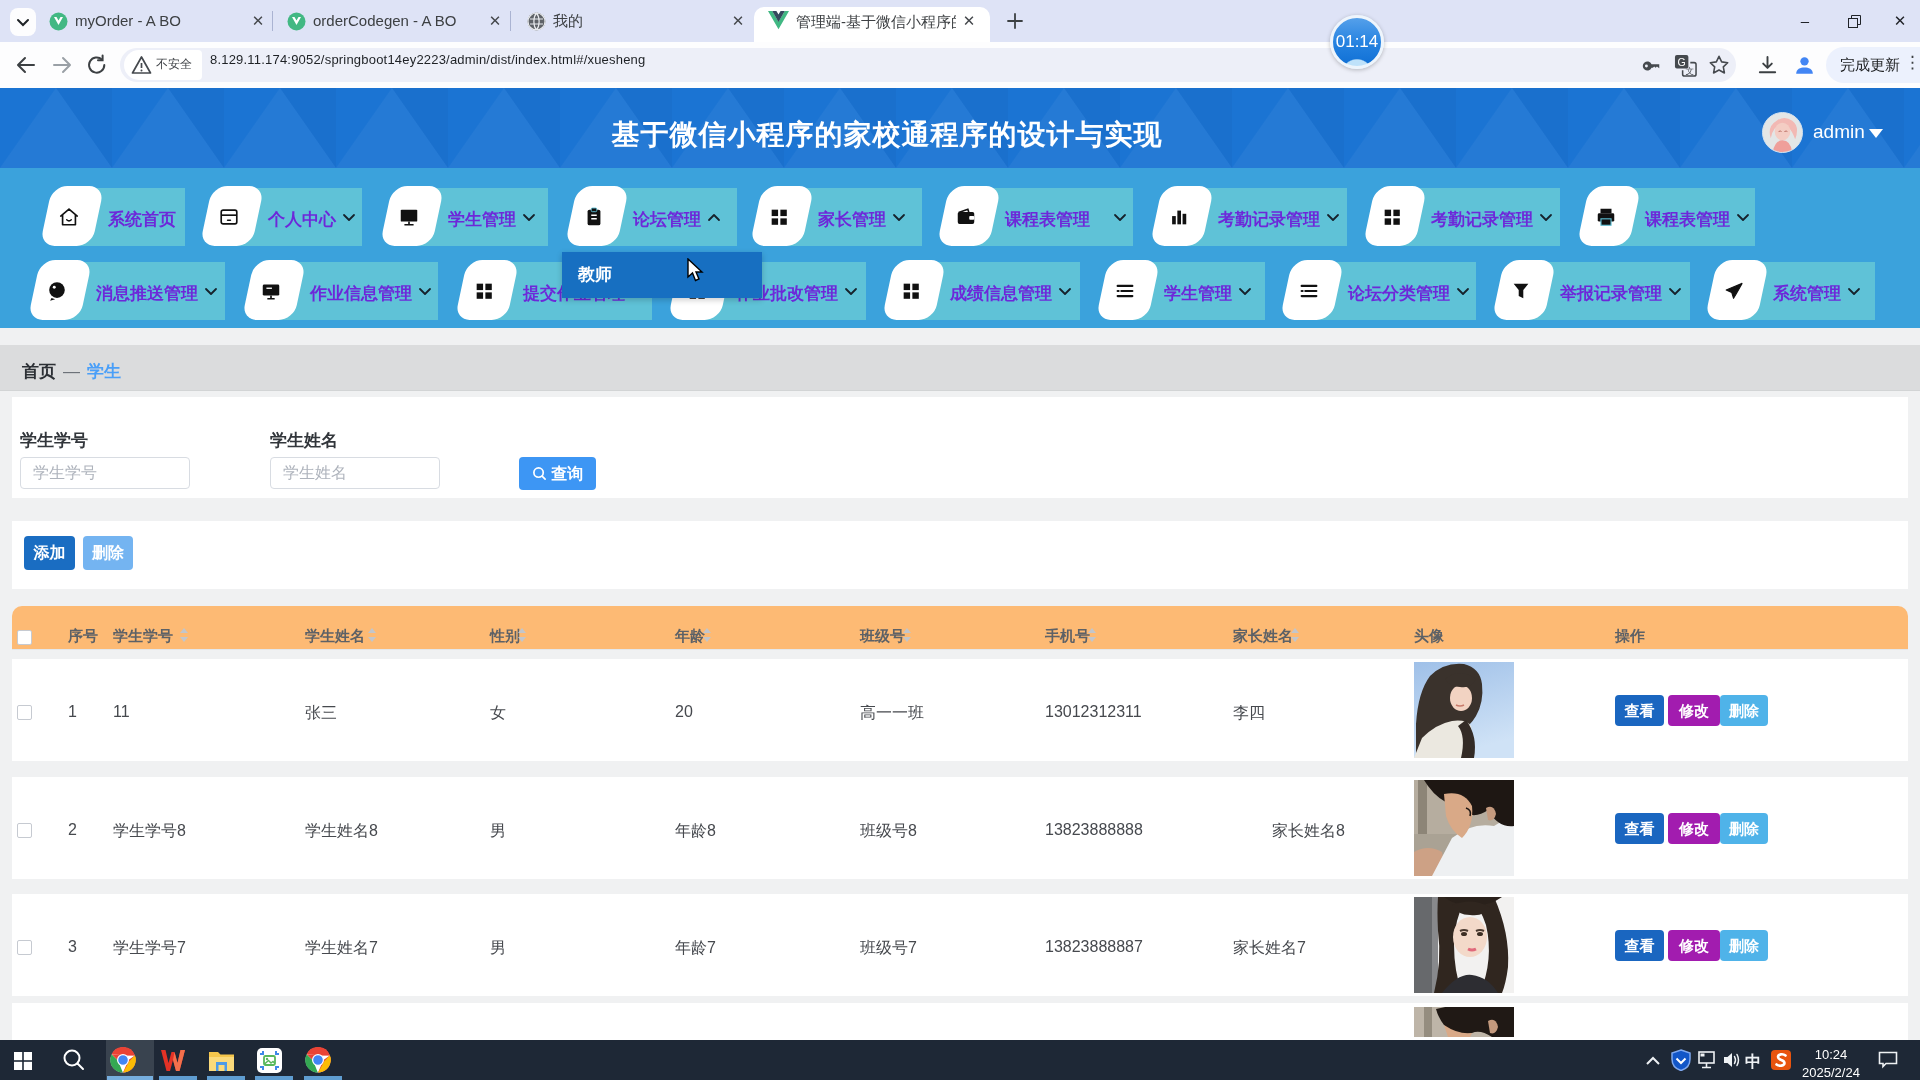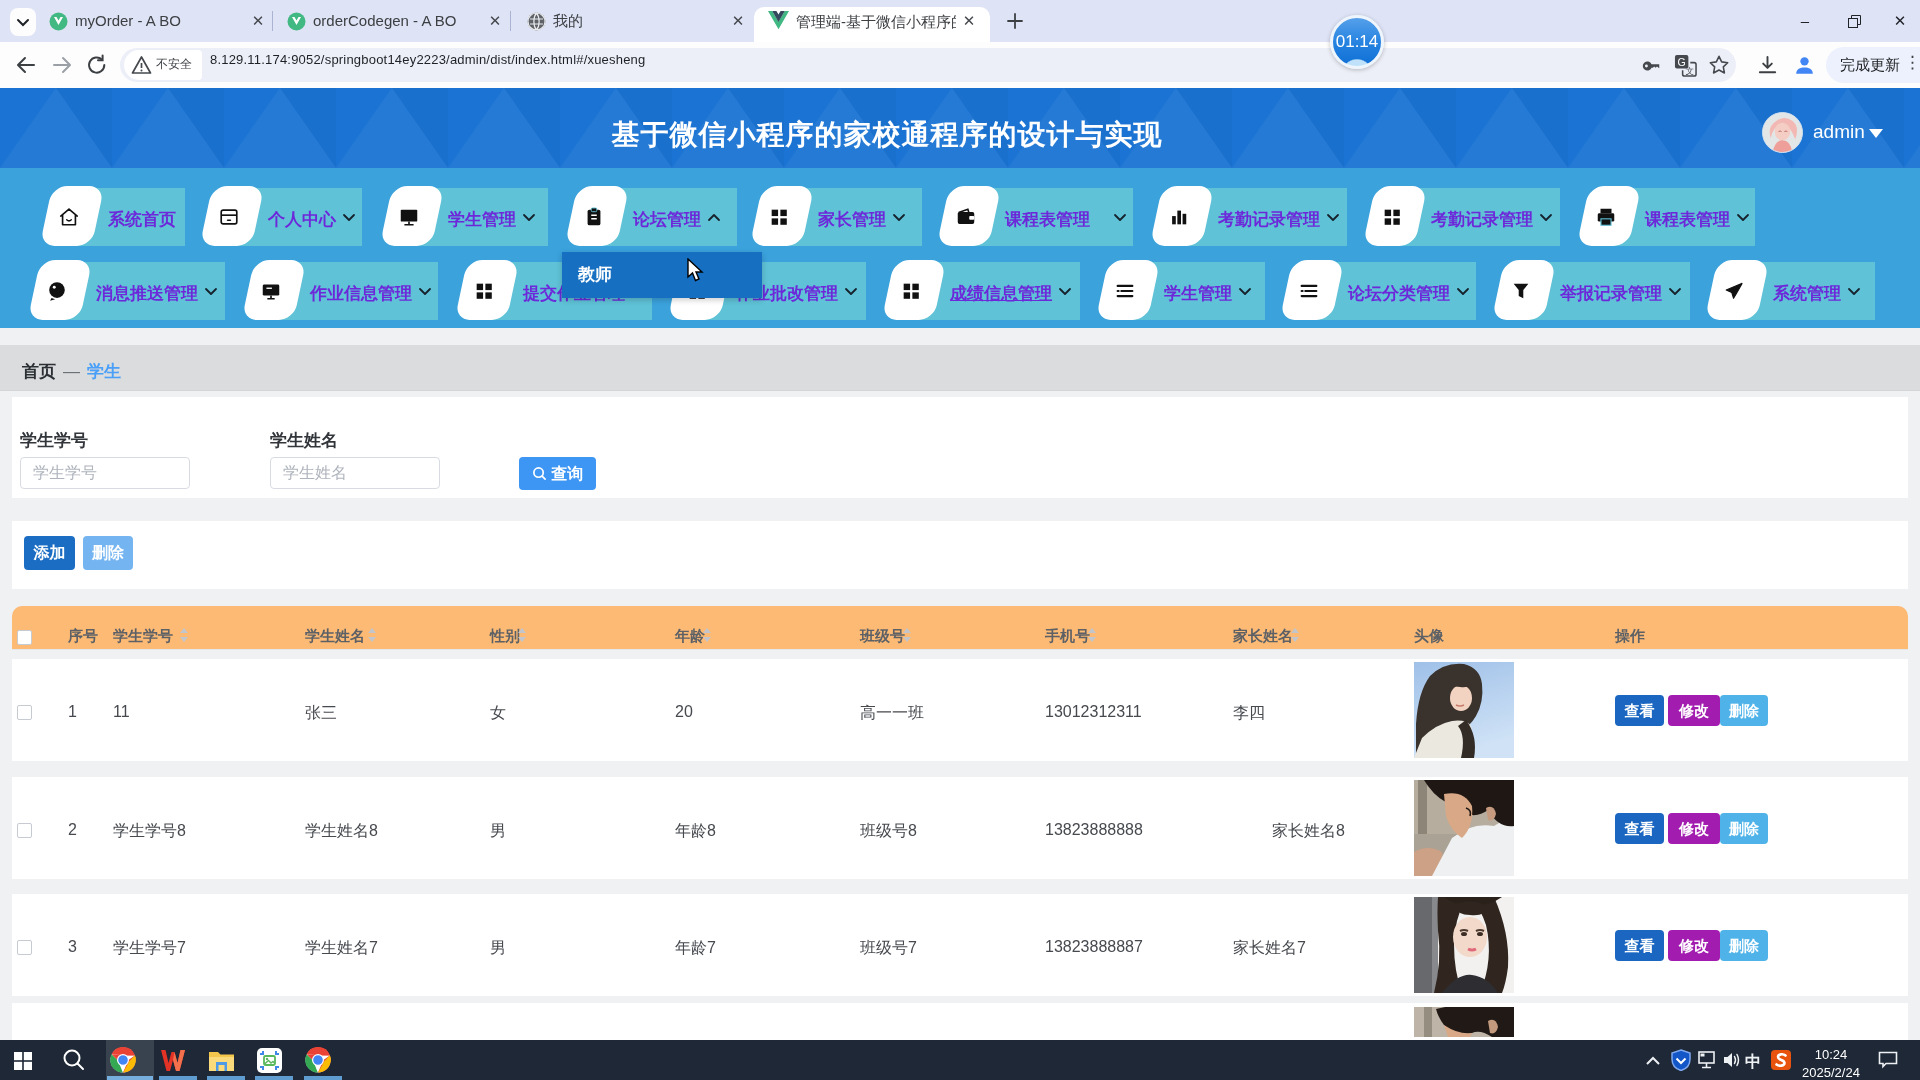--- a/index.html
+++ b/index.html
@@ -367,21 +367,21 @@
 <div class="mtile" style="left:904px;top:262px;width:176px;"></div>
 <div class="mchip" style="left:888px;top:260px;"></div>
 <div class="abs" style="left:0;top:0;">
     <svg class="micon" viewBox="0 0 24 24" style="position:absolute;left:900px;top:280px;">
       <rect x="4" y="4" width="7" height="7" fill="#111"></rect>
       <rect x="13.5" y="4" width="7" height="7" fill="#111"></rect>
       <rect x="4" y="13.5" width="7" height="7" fill="#111"></rect>
       <rect x="13.5" y="13.5" width="7" height="7" fill="#111"></rect>
     </svg>
   </div>
-<div class="mlabel" style="left:950px;top:282px;text-decoration:underline;">成绩信息管理</div>
+<div class="mlabel" style="left:950px;top:282px;">成绩信息管理</div>
 <svg class="abs" style="left:1058px;top:286px;" width="14" height="11" viewBox="0 0 14 11">
     <path d="M2 3 L7 8 L12 3" fill="none" stroke="#16222c" stroke-width="1.8" stroke-linecap="round" stroke-linejoin="round"></path>
   </svg>
 <div class="mtile" style="left:1118px;top:262px;width:147px;"></div>
 <div class="mchip" style="left:1102px;top:260px;"></div>
 <div class="abs" style="left:0;top:0;">
     <svg class="micon" viewBox="0 0 24 24" style="position:absolute;left:1114px;top:280px;">
       <path d="M4 6.5 H20 M8 12 H20 M4 17.5 H20" stroke="#111" stroke-width="2.4" stroke-linecap="round"></path>
       <path d="M4 12 H5" stroke="#111" stroke-width="2.4" stroke-linecap="round"></path>
     </svg>

